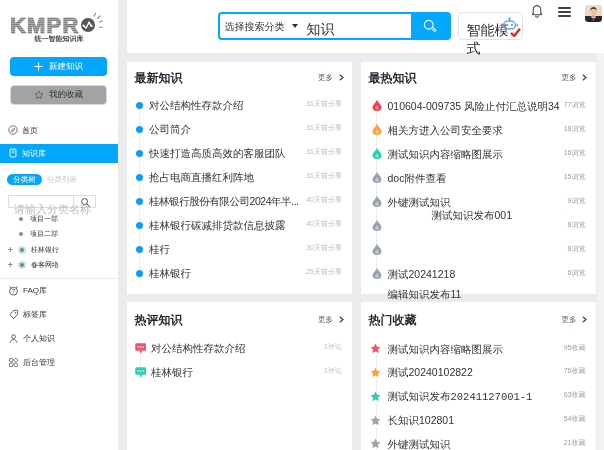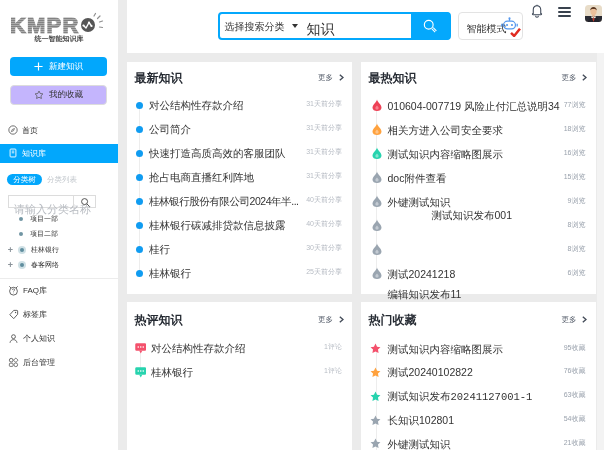--- a/index.html
+++ b/index.html
@@ -8,21 +8,21 @@
 .abs { position:absolute; }
 #page { position:relative; width:604px; height:450px; }
 
 
 #sidebar { left:0; top:0; width:118px; height:450px; background:#fff; }
 #logo { left:11px; top:12px; width:100px; height:22px; }
 #logo-sub { left:0px; top:34px; width:118px; text-align:center; font-size:7px; font-weight:bold; color:#4a4a4a; }
 .sbtn { left:10px; width:97px; height:20px; border-radius:4px; font-size:8.5px;
   display:flex; align-items:center; justify-content:center; }
 #btn-new { top:57px; background:#02a7fc; color:#fff; height:19px;}
-#btn-fav { top:85px; background:#c4b5fd; color:#333; border:1px solid #dcdcdc; }
+#btn-fav { top:85px; background:#a3a3a3; color:#333; border:1px solid #dcdcdc; }
 .menu-row { left:0; width:118px; height:20px; display:flex; align-items:center; color:#333; font-size:8px; }
 .menu-row svg { margin-left:8px; margin-right:4px; flex:0 0 auto;}
 .mr-active { background:#02a7fc; color:#fff; }
 #tab1 { left:7px; top:173.5px; width:35px; height:11px; background:#02a7fc; border-radius:5.5px; color:#fff; font-size:7.5px; text-align:center; line-height:11px;}
 #tab2 { left:47px; top:173.5px; color:#c3c8cd; font-size:7.5px; line-height:11px;}
 #csearch { left:8px; top:195px; width:88px; height:13px; border:1px solid #dcdcdc; background:#fff; }
 #csearch .ph { position:absolute; left:5px; top:6px; font-size:11px; color:#b8bcc2;text-align:center; }
 #csearch .div { position:absolute; right:21px; top:0; width:1px; height:12px; background:#dcdcdc; }
 .tree-row { left:0; width:118px; height:15px; display:flex; align-items:center; font-size:7px; color:#333; }
 .dot-s { width:4px; height:4px; border-radius:50%; background:#7195a3; margin-left:19px; margin-right:7px;}
@@ -32,21 +32,21 @@
 #sep { left:0; top:278px; width:118px; height:1px; background:#ececec; }
 
 
 #header { left:127px; top:0; width:477px; height:53px; background:#fff; }
 #search { left:217.5px; top:11.5px; width:233px; height:28px; border:2px solid #04a8fc; border-radius:4px; background:#fff;}
 #search .cat { position:absolute; left:5px; top:6.5px; font-size:10px; color:#333; }
 #search .tri { position:absolute; left:72px; top:10px; width:0; height:0; border-left:3.5px solid transparent; border-right:3.5px solid transparent; border-top:4.5px solid #333; }
 #search .kw { position:absolute; left:87px; top:7px; font-size:14px; color:#333; }
 #sbtn-blue { left:411px; top:11.5px; width:39px; height:28px; background:#04a8fc; border-radius:0 4px 4px 0; display:flex; align-items:center; justify-content:center;}
 #smart { left:457.5px; top:12px; width:65px; height:27.5px; border:1px solid #e3e3e3; border-radius:4px; background:#fff; }
-#smart .t { position:absolute; left:8px; top:8.5px; font-size:10px; color:#333; }
+#smart .t { position:absolute; left:8px; top:8.5px; font-size:14px; color:#333; }
 #bell { left:529.5px; top:3.5px; }
 #burger { left:558px; top:7px; width:13px; height:10px; }
 #burger div { height:1.8px; background:#39424e; margin-bottom:2.1px; border-radius:1px;}
 #avatar { left:584.5px; top:4.5px; width:17px; height:17px; border-radius:3.5px; overflow:hidden; }
 
 
 .card { background:#fff; }
 #cardA { left:127px; top:61.5px; width:224.5px; height:232.5px; }
 #cardB { left:361px; top:61.5px; width:235px; height:232.5px; }
 #cardC { left:127px; top:302px; width:224.5px; height:180px; }
@@ -251,21 +251,21 @@
   <div class="ctitle" style="left:368.5px; top:70px;">最热知识</div>
   <div class="more" style="left:561.5px; top:74px;">更多</div>
   <svg class="chev" style="left:582px; top:74px;" width="5" height="7" viewBox="0 0 5 7">
       <path d="M0.8 0.8L4 3.5 0.8 6.2" stroke="#444c59" stroke-width="1.4" fill="none"></path>
     </svg>
   <div class="vline" style="left:376px; top:107px; height:168px;"></div>
   <svg class="abs" style="left:371.5px; top:99.2px;" width="10" height="12.5" viewBox="0 0 20 24">
       <path d="M10 .5C10.5 4 13.5 6.5 15.8 9.5 18 12.3 19 14.8 19 17c0 4-4 6.5-9 6.5S1 21 1 17c0-2.2 1-4.7 3.2-7.5C5.6 7.7 7.5 6 8.5 4 9.2 2.8 9.8 1.8 10 .5z" fill="#ee4156"></path>
       <path d="M10 12.5c1.8 1.8 3.2 3 3.2 4.8 0 2-1.4 3.4-3.2 3.4s-3.2-1.4-3.2-3.4c0-1.8 1.4-3 3.2-4.8z" fill="#f87f8d"></path>
     </svg>
-  <div class="item-t" style="left:387.5px; top:100px;">010604-007719 风险止付汇总说明34</div>
+  <div class="item-t" style="left:387.5px; top:100px;">010604-009735 风险止付汇总说明34</div>
   <div class="item-r r2" style="right:18.5px; top:101px;">77浏览</div>
   <svg class="abs" style="left:371.5px; top:123.2px;" width="10" height="12.5" viewBox="0 0 20 24">
       <path d="M10 .5C10.5 4 13.5 6.5 15.8 9.5 18 12.3 19 14.8 19 17c0 4-4 6.5-9 6.5S1 21 1 17c0-2.2 1-4.7 3.2-7.5C5.6 7.7 7.5 6 8.5 4 9.2 2.8 9.8 1.8 10 .5z" fill="#ffa23e"></path>
       <path d="M10 12.5c1.8 1.8 3.2 3 3.2 4.8 0 2-1.4 3.4-3.2 3.4s-3.2-1.4-3.2-3.4c0-1.8 1.4-3 3.2-4.8z" fill="#ffc488"></path>
     </svg>
   <div class="item-t" style="left:387.5px; top:124px;">相关方进入公司安全要求</div>
   <div class="item-r r2" style="right:18.5px; top:125px;">18浏览</div>
   <svg class="abs" style="left:371.5px; top:147.2px;" width="10" height="12.5" viewBox="0 0 20 24">
       <path d="M10 .5C10.5 4 13.5 6.5 15.8 9.5 18 12.3 19 14.8 19 17c0 4-4 6.5-9 6.5S1 21 1 17c0-2.2 1-4.7 3.2-7.5C5.6 7.7 7.5 6 8.5 4 9.2 2.8 9.8 1.8 10 .5z" fill="#27d3ae"></path>
       <path d="M10 12.5c1.8 1.8 3.2 3 3.2 4.8 0 2-1.4 3.4-3.2 3.4s-3.2-1.4-3.2-3.4c0-1.8 1.4-3 3.2-4.8z" fill="#82e6cf"></path>

